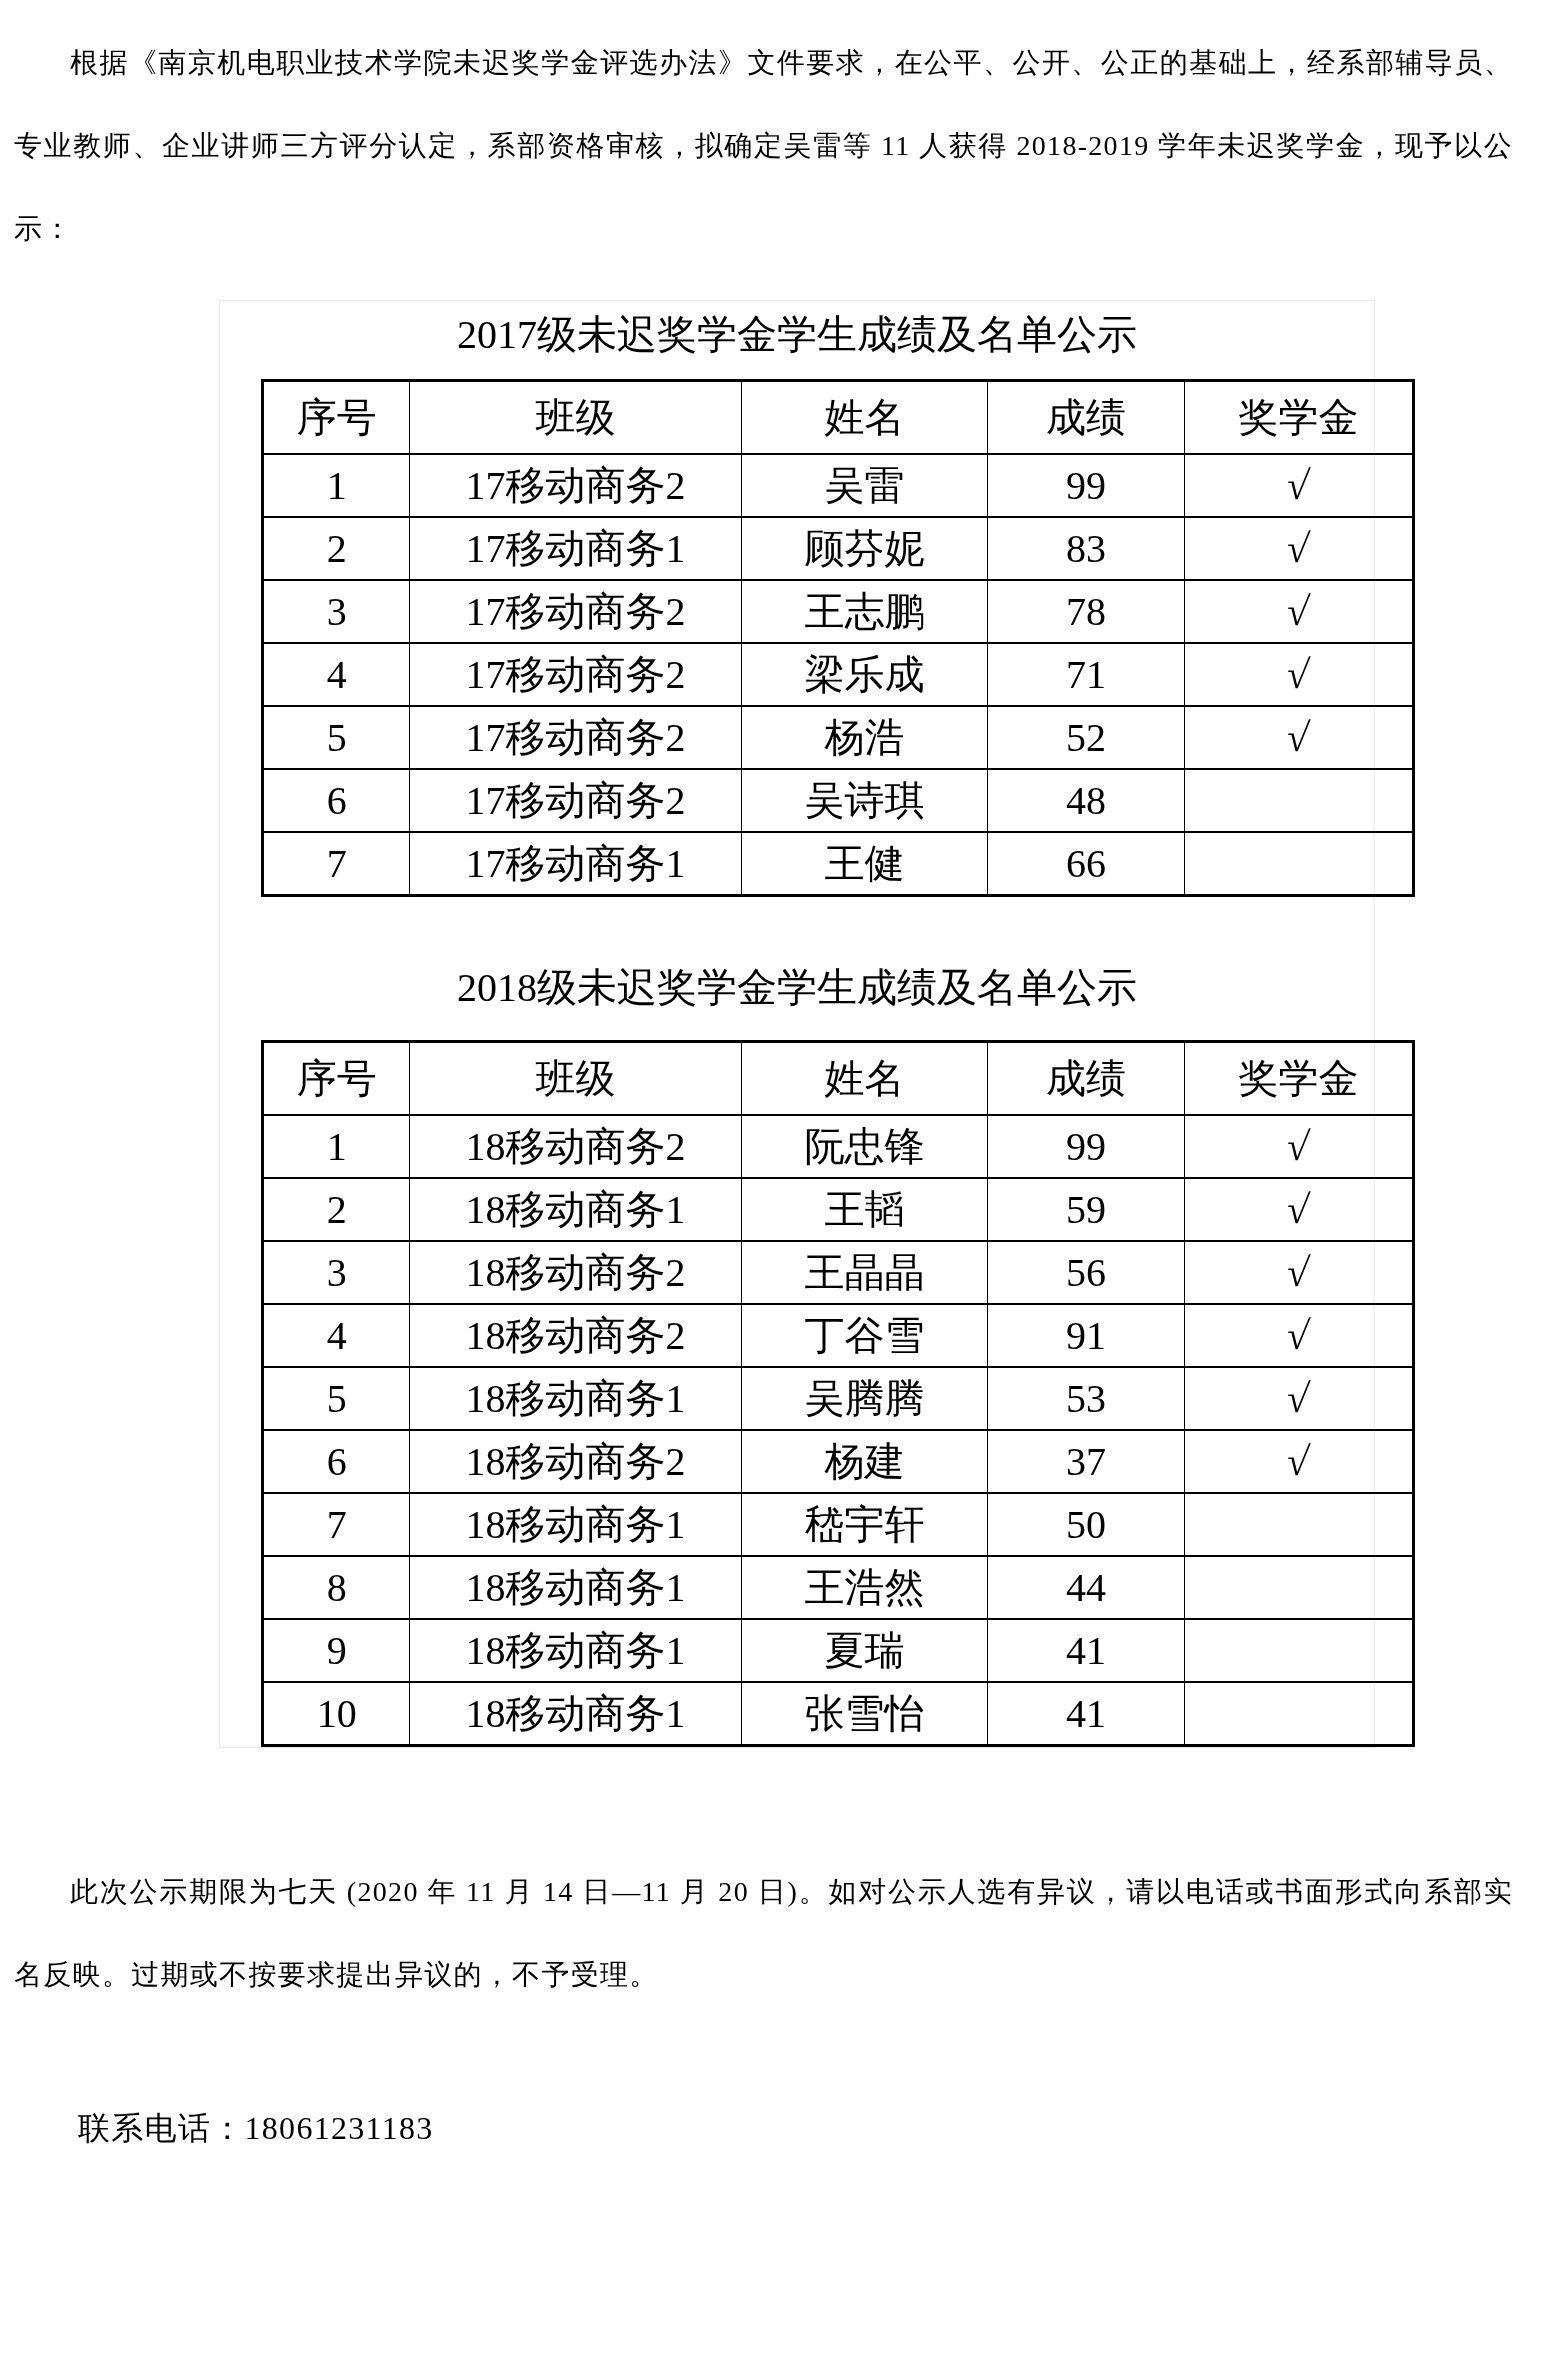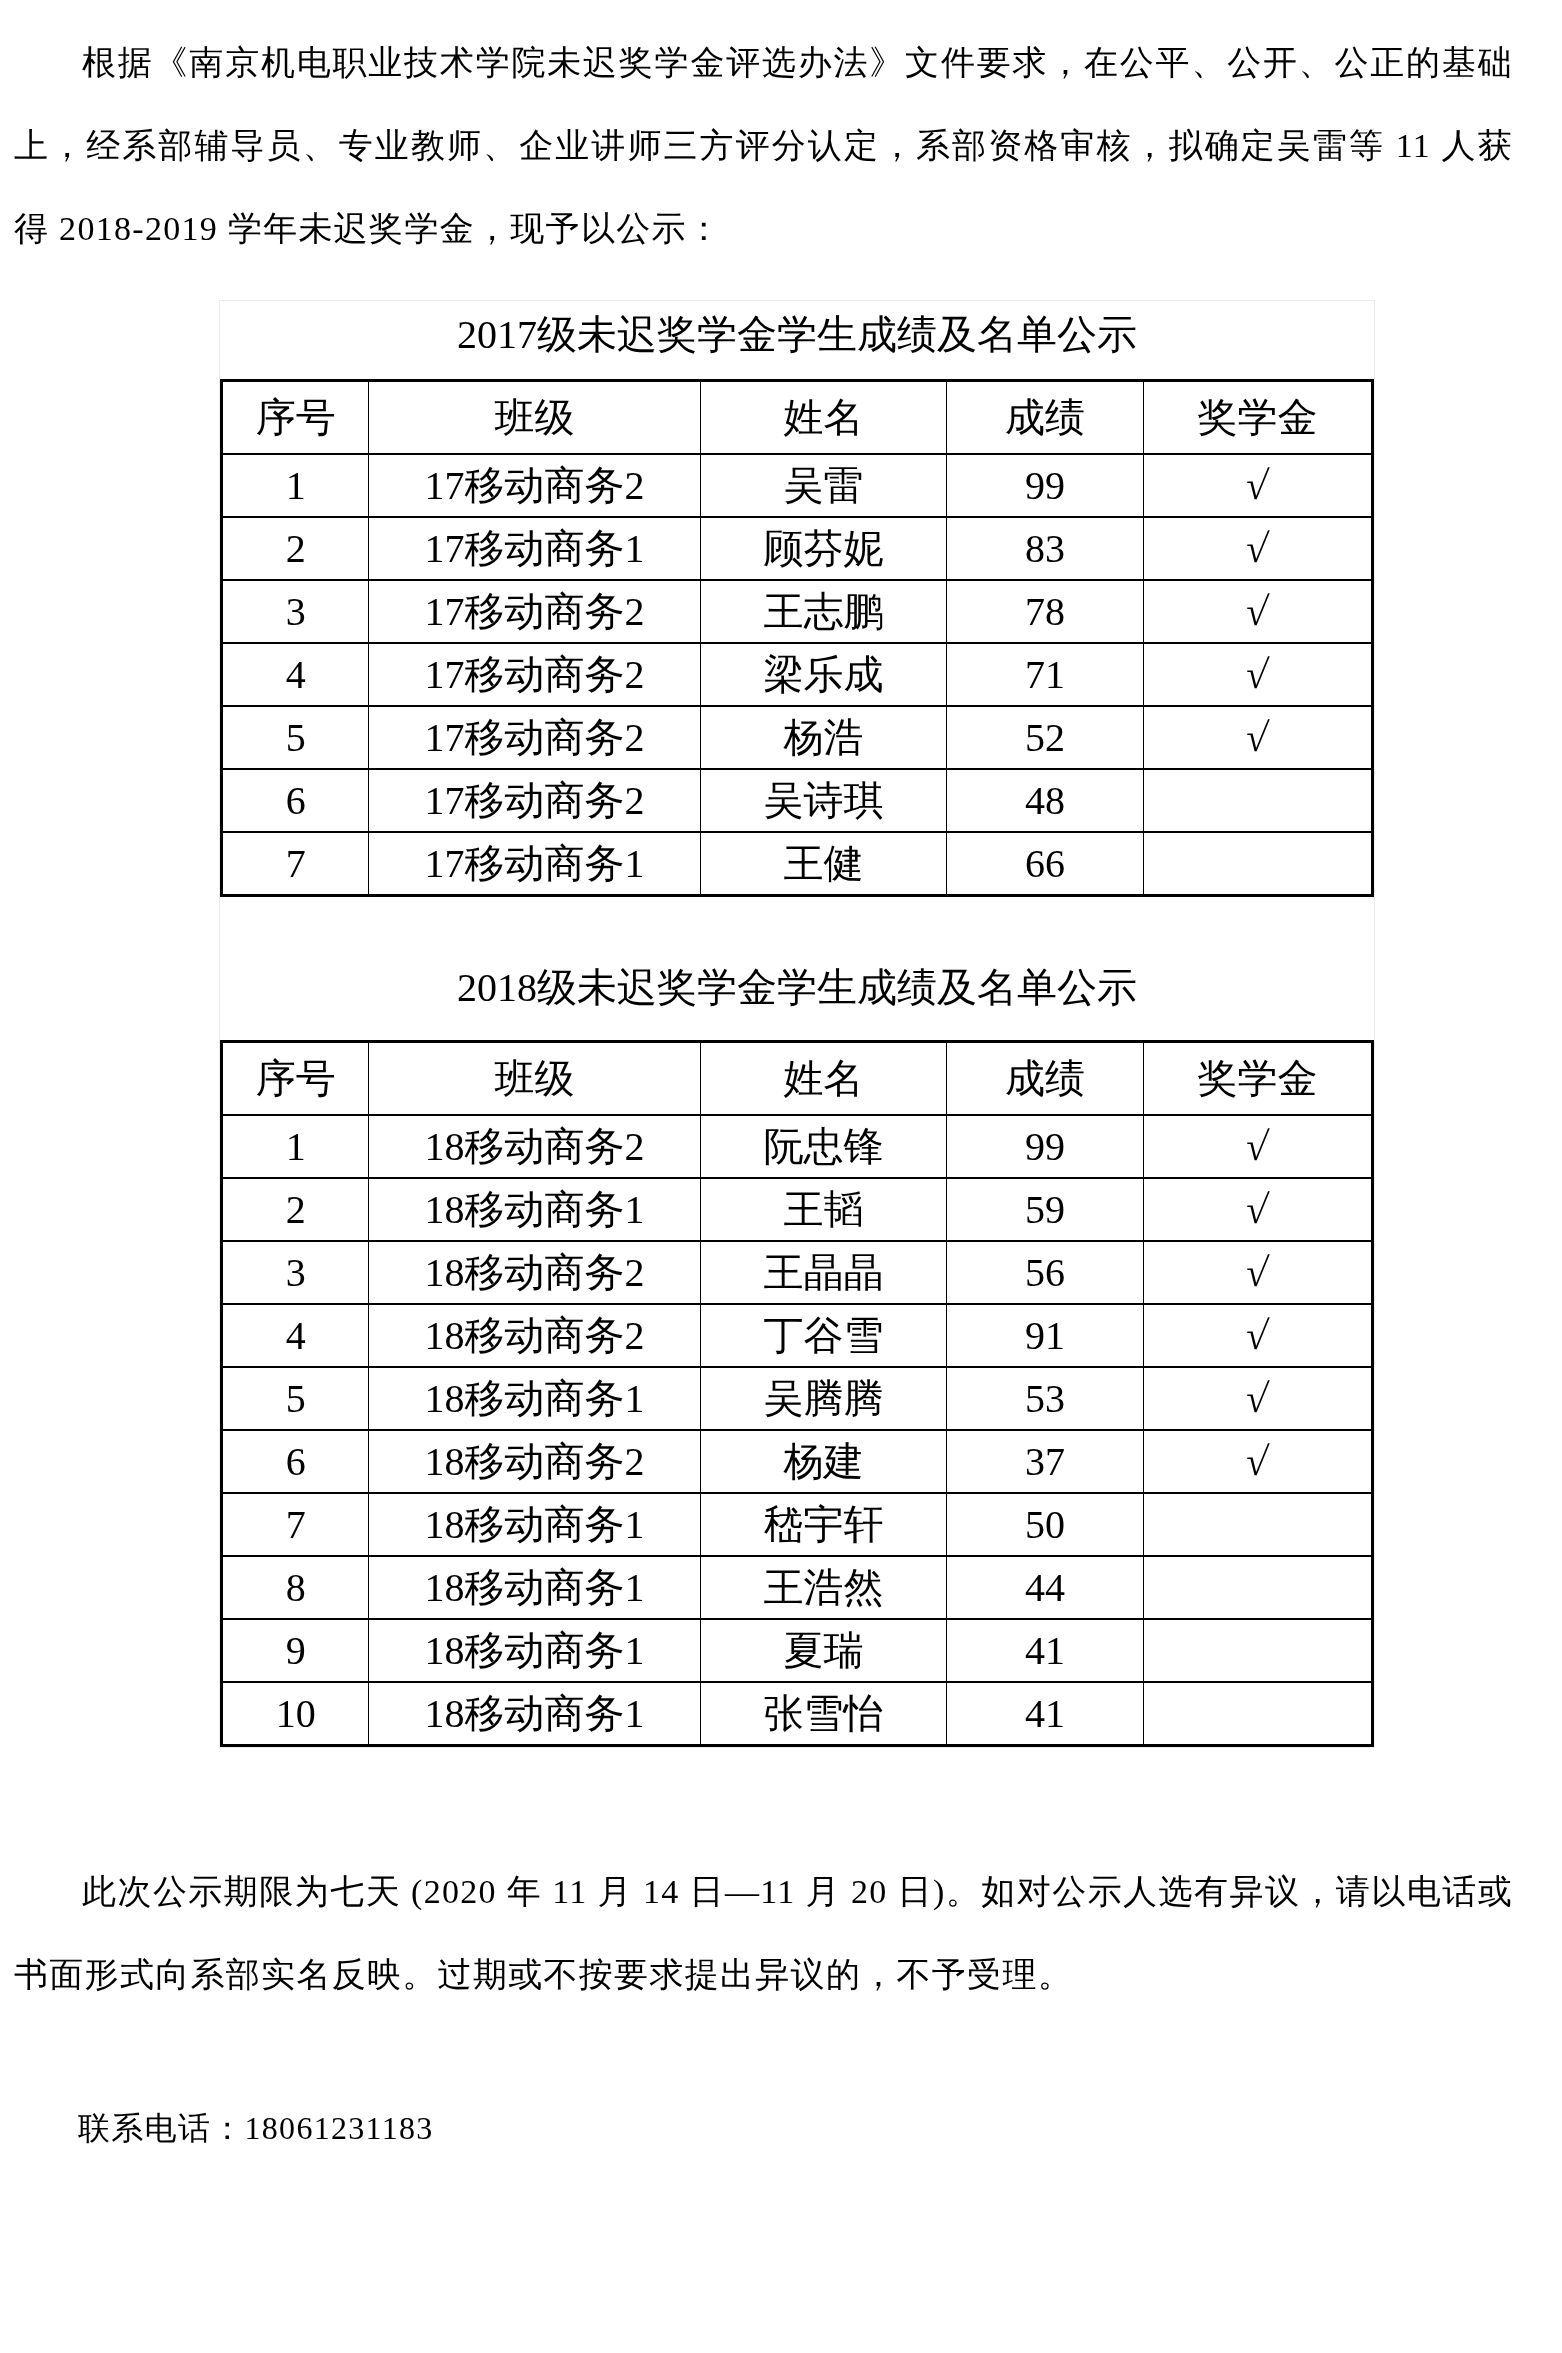--- a/index.html
+++ b/index.html
@@ -6,21 +6,21 @@
   html, body { margin: 0; padding: 0; background: #ffffff; }
   body {
     width: 1563px; height: 2354px;
     font-family: "Liberation Serif", "DejaVu Serif", serif;
     color: #000; overflow: hidden;
   }
   .page { padding: 21px 50px 0 14px; width: 1563px; }
 
   .para {
     margin: 0;
-    font-size: 34px;
+    font-size: 28px;
     line-height: 83px;
     letter-spacing: 1.3px;
     text-align: justify;
     text-indent: 2em;
   }
 
   .tables-wrap {
     width: 1156px;
     margin: 29.5px 0 0 205px;
     border: 0.9px solid #ececec;
@@ -32,20 +32,21 @@
     text-align: center;
     padding: 14px 0 24px 0;
   }
   .table-section.second .table-title { padding: 71px 0 32px 0; }
 
   table.score-table {
     width: 100%;
     border-collapse: collapse;
     border: 3.5px solid #000;
     table-layout: fixed;
+    margin-left: 41px;
   }
   table.score-table th, table.score-table td {
     border: 1.7px solid #000;
     border-top-width: 2.6px;
     border-bottom-width: 2.6px;
     text-align: center;
     vertical-align: middle;
     font-weight: normal;
     font-size: 40px;
     padding: 0;

